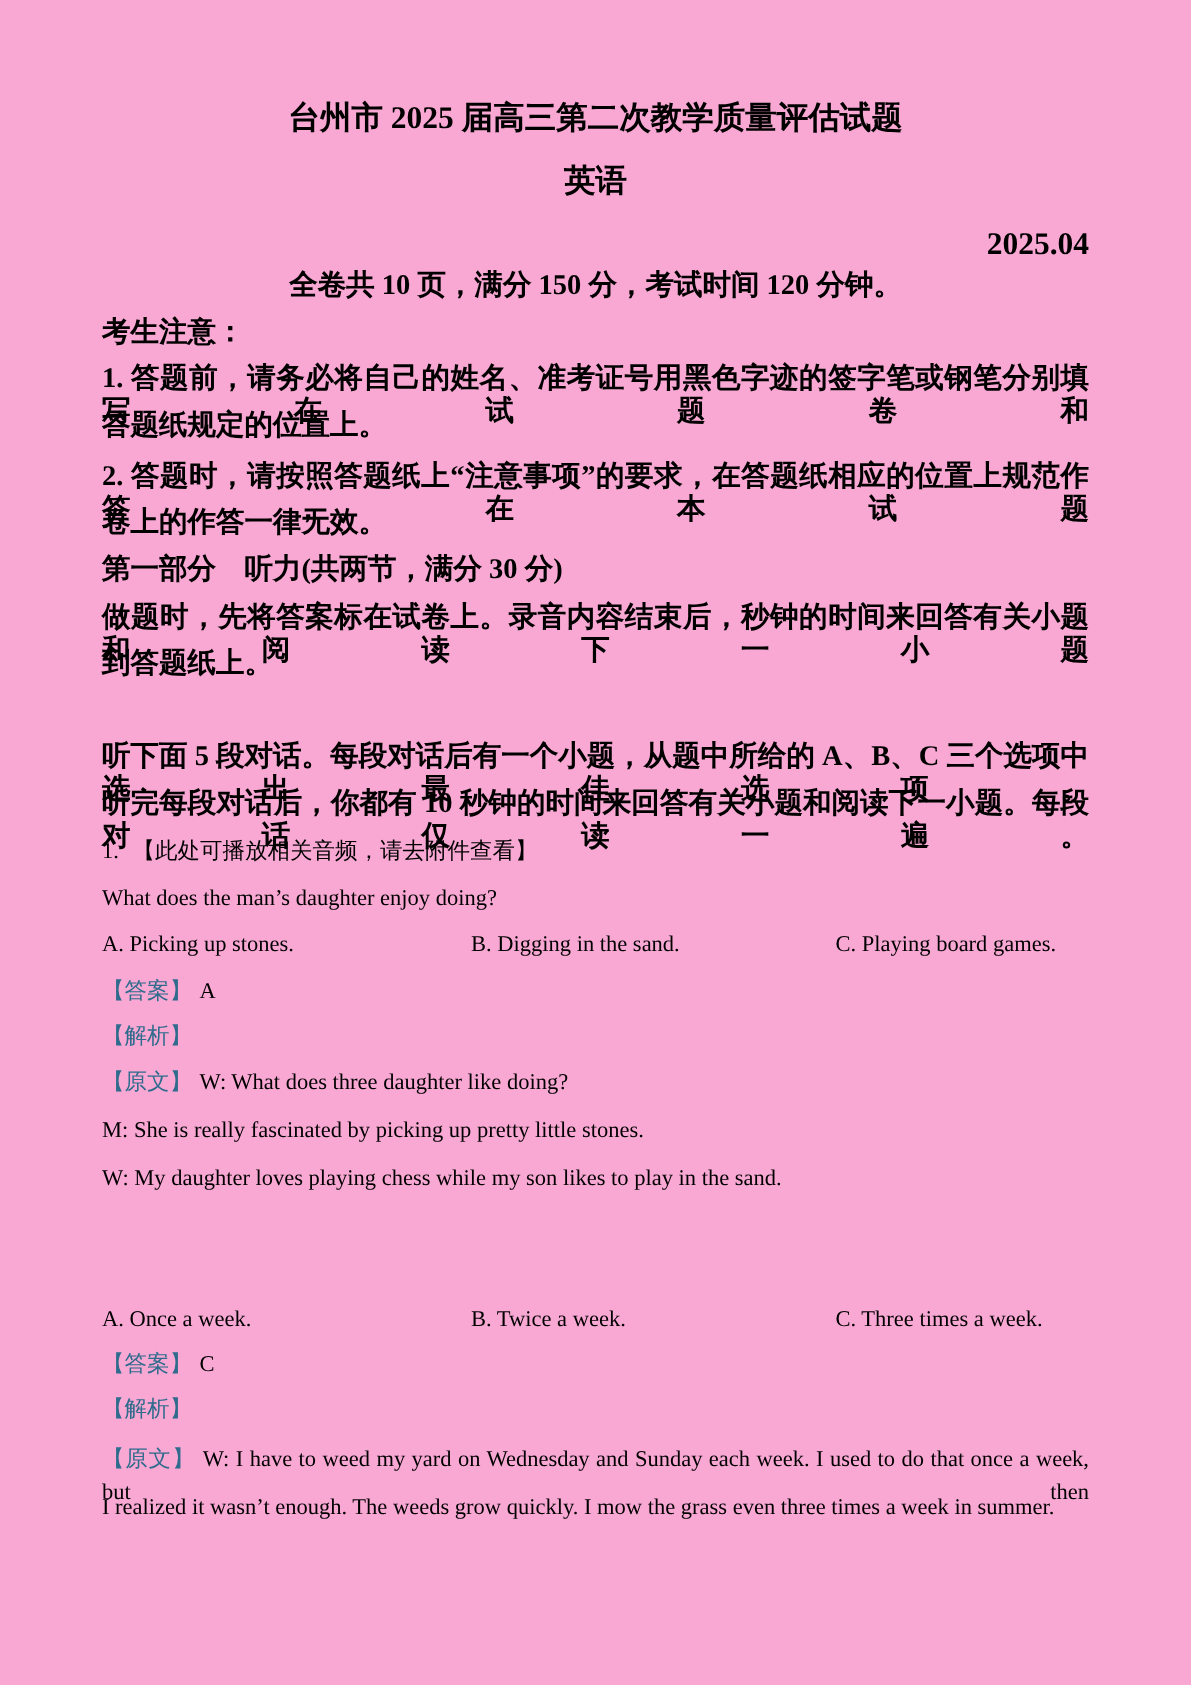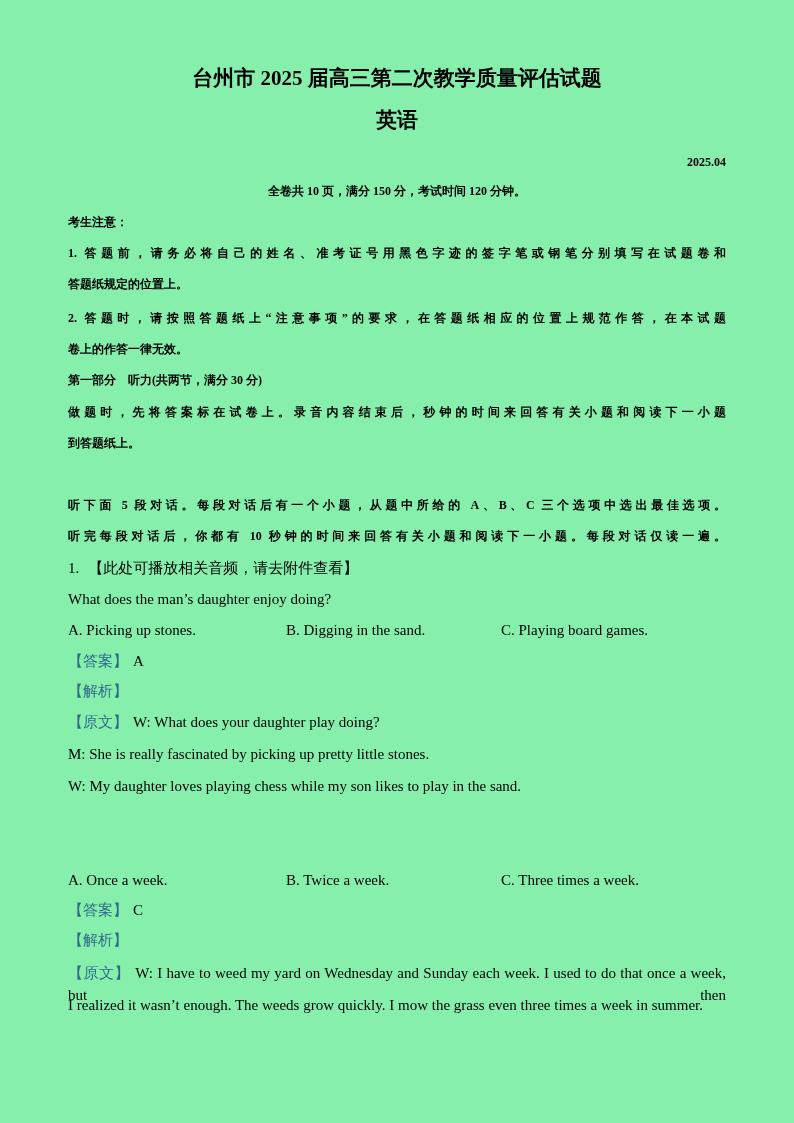--- a/index.html
+++ b/index.html
@@ -1,41 +1,41 @@
 <!DOCTYPE html>
 <html style="--label_blue: #2e6b8c; --text: #000000; --background: #ffffff;"><head>
 <meta charset="utf-8">
 <style>
   html, body { margin: 0; padding: 0; background: #ffffff; }
   body { width: 794px; height: 1123px; overflow: hidden; }
   .page {
     position: relative;
     width: 794px; height: 1123px;
-    background: #86efac;
+    background: #f9a8d4;
     font-family: "Liberation Serif", serif;
     color: #000000;
   }
   .line {
     position: absolute;
     left: 68px; right: 68px;
-    font-size: 12px;
+    font-size: 19px;
     line-height: 22px;
     white-space: normal;
   }
   .bold   { font-weight: bold; }
   .center { text-align: center; }
   .right  { text-align: right; }
   .just   { text-align: justify; text-align-last: justify; }
   .title  { font-size: 21px; line-height: 28px; }
   .eng    { font-size: 15px; }
-  .small  { font-size: 12px; }
+  .small  { font-size: 21px; }
   .blue   { color: var(--label_blue, #2e6b8c); }
   .blue + span { margin-left: 5px; }
   .qnum   { margin-right: 9px; }
-  .opts   { display: flex; }
+  .opts   { display: flex; gap: 28px; }
   .opt-a  { width: 218px; flex: 0 0 218px; }
   .opt-b  { width: 215px; flex: 0 0 215px; }
   .opt-c  { flex: 1; }
 </style>
 </head>
 <body>
 
 <div class="page">
 
   <div class="line center title bold" style="top:64px">台州市 2025 届高三第二次教学质量评估试题</div>
@@ -64,21 +64,21 @@
     <span class="opt-b">B. Digging in the sand.</span>
     <span class="opt-c">C. Playing board games.</span>
   </div>
   <div class="line eng" style="top:650px">
     <span class="blue">【答案】</span><span>A</span>
   </div>
   <div class="line eng" style="top:680px">
     <span class="blue">【解析】</span>
   </div>
   <div class="line eng" style="top:711px">
-    <span class="blue">【原文】</span><span>W: What does your daughter play doing?</span>
+    <span class="blue">【原文】</span><span>W: What does three daughter like doing?</span>
   </div>
   <div class="line eng" style="top:743px">M: She is really fascinated by picking up pretty little stones.</div>
   <div class="line eng" style="top:775px">W: My daughter loves playing chess while my son likes to play in the sand.</div>
 
   <div class="line eng opts" style="top:869px">
     <span class="opt-a">A. Once a week.</span>
     <span class="opt-b">B. Twice a week.</span>
     <span class="opt-c">C. Three times a week.</span>
   </div>
   <div class="line eng" style="top:899px">

